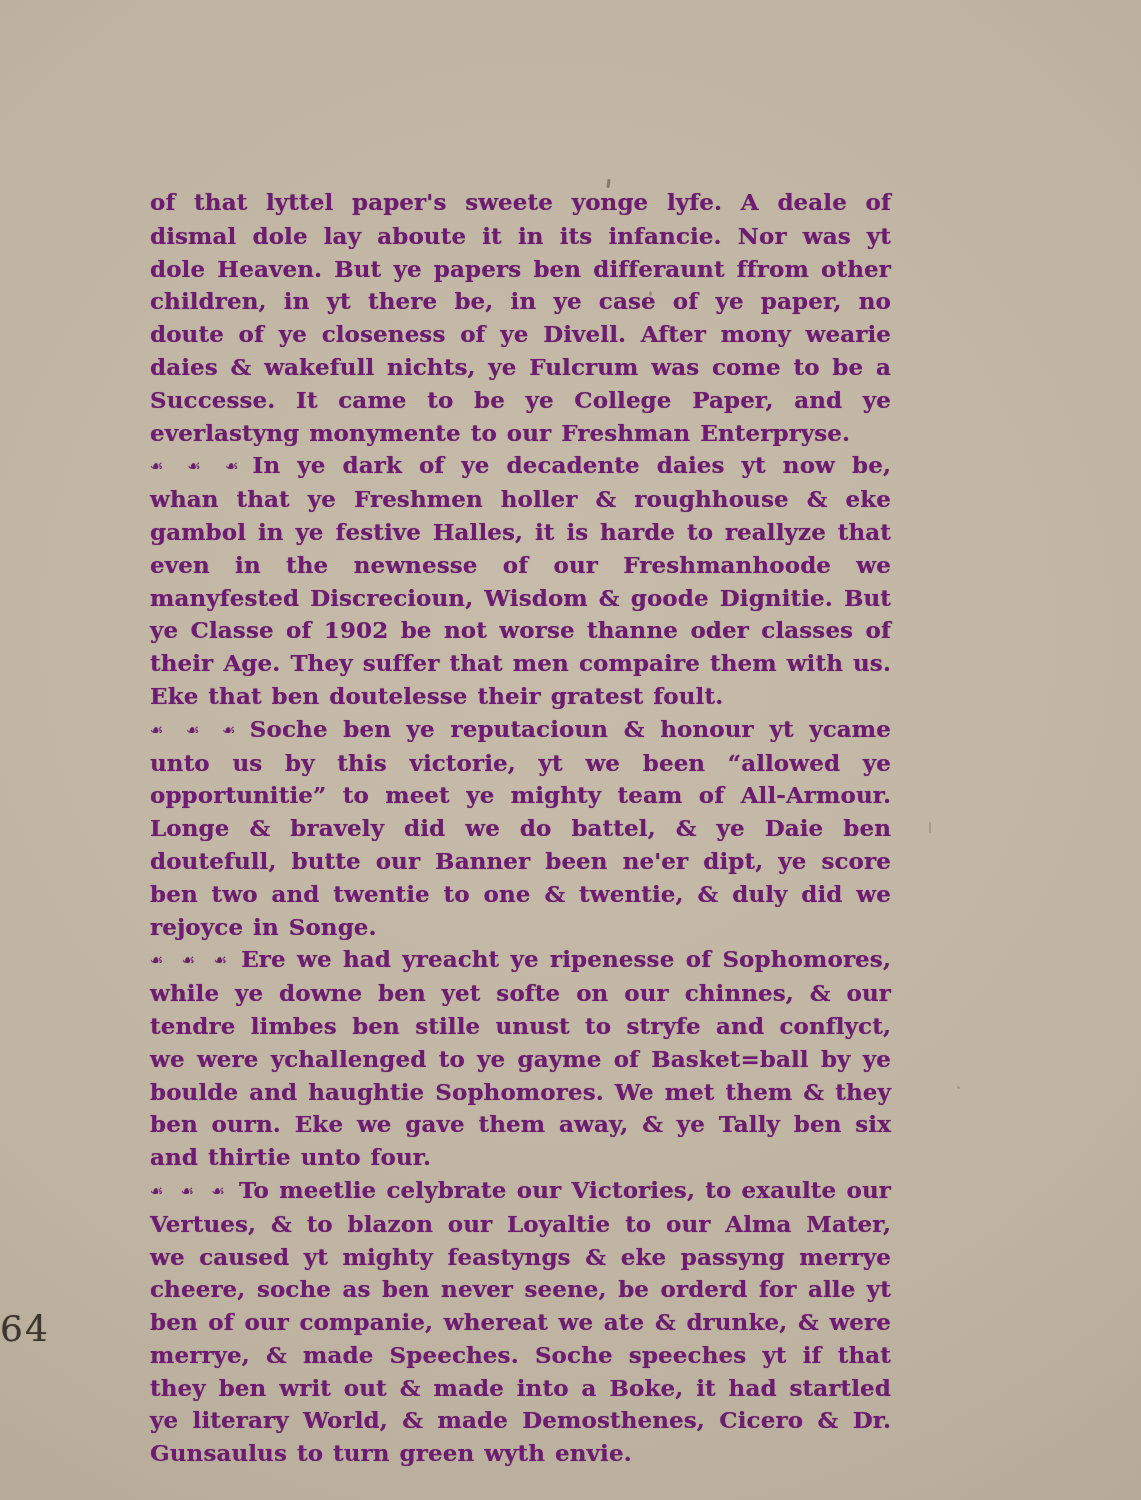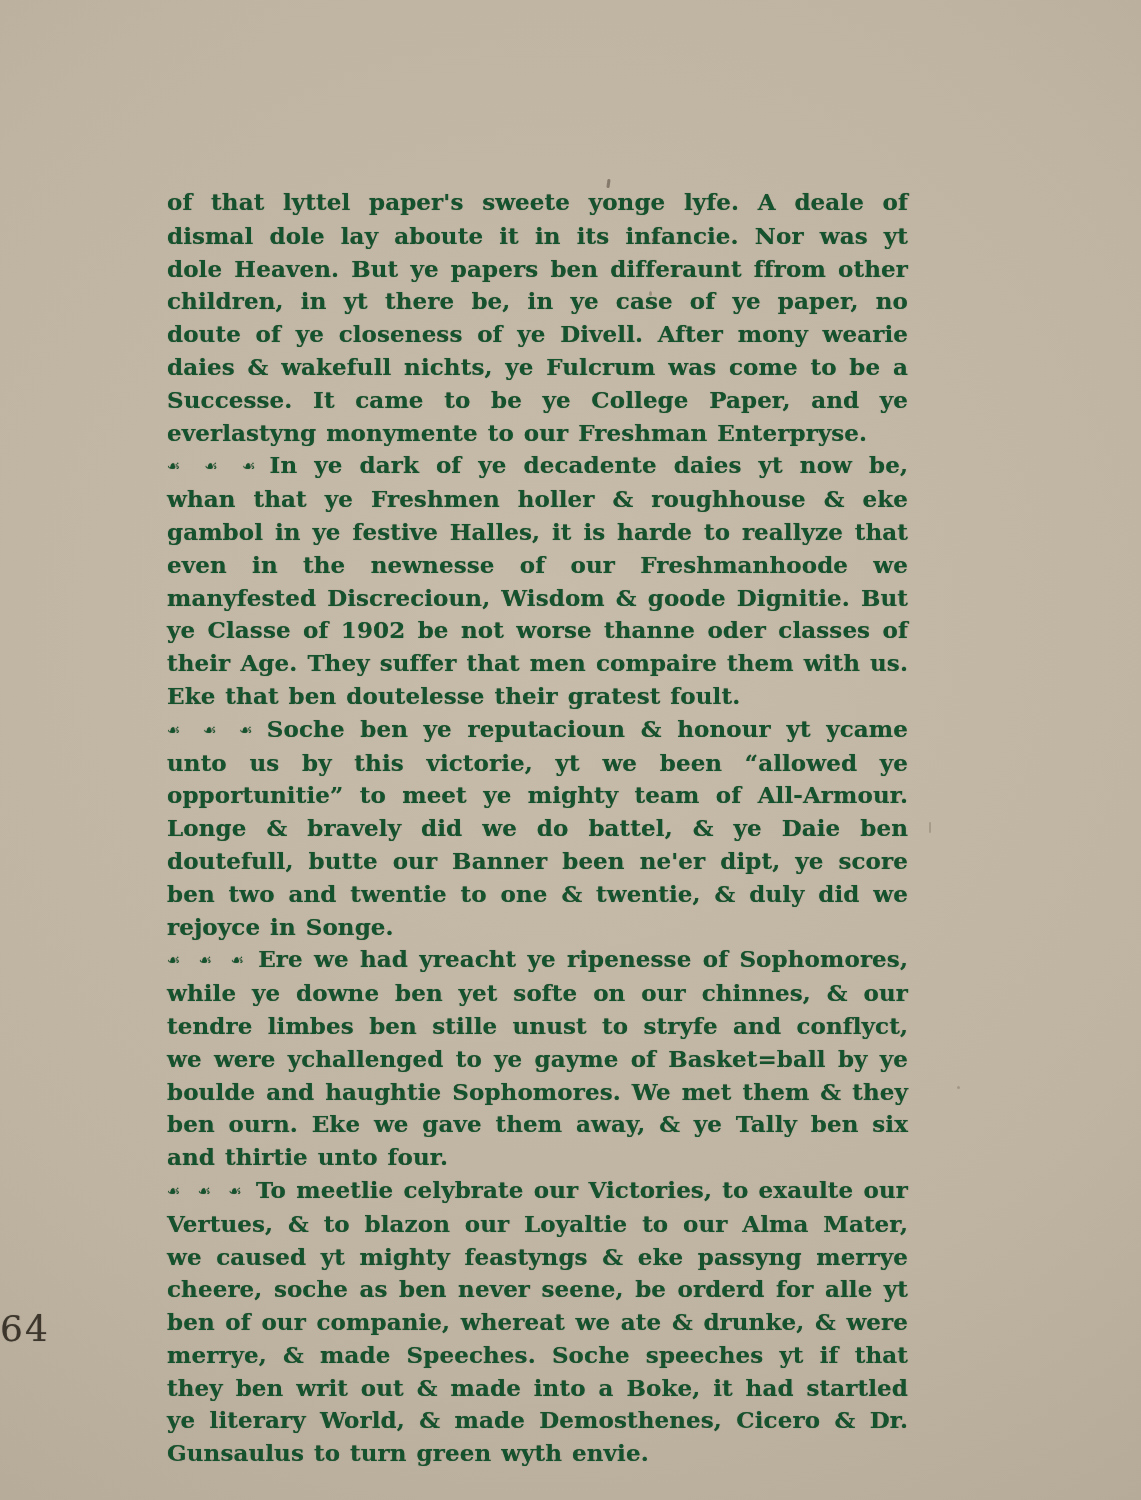--- a/index.html
+++ b/index.html
@@ -16,29 +16,29 @@
       radial-gradient(ellipse 130% 100% at 48% 42%,
         #c6bca9 0%, #bfb4a2 48%, #b3a896 78%, #a2977f 100%);
     font-family: "DejaVu Serif", serif;
   }
   .scan-page {
     position: absolute;
     inset: 0;
   }
   .text-block {
     position: absolute;
-    left: 167px;
+    left: 150px;
     top: 186px;
     width: 741px;
     text-align: justify;
     font-family: "DejaVu Serif", serif;
     font-size: 23px;
     font-weight: bold;
     line-height: 32.8px;
-    color: #14532d;
+    color: #701a75;
     letter-spacing: 0.1px;
     word-spacing: 0.08em;
     text-shadow: 0 0 0.8px rgba(46, 39, 32, 0.55);
   }
   .text-block p {
     margin: 0;
     padding: 0;
   }
   .pmark {
     font-family: "DejaVu Sans", sans-serif;

